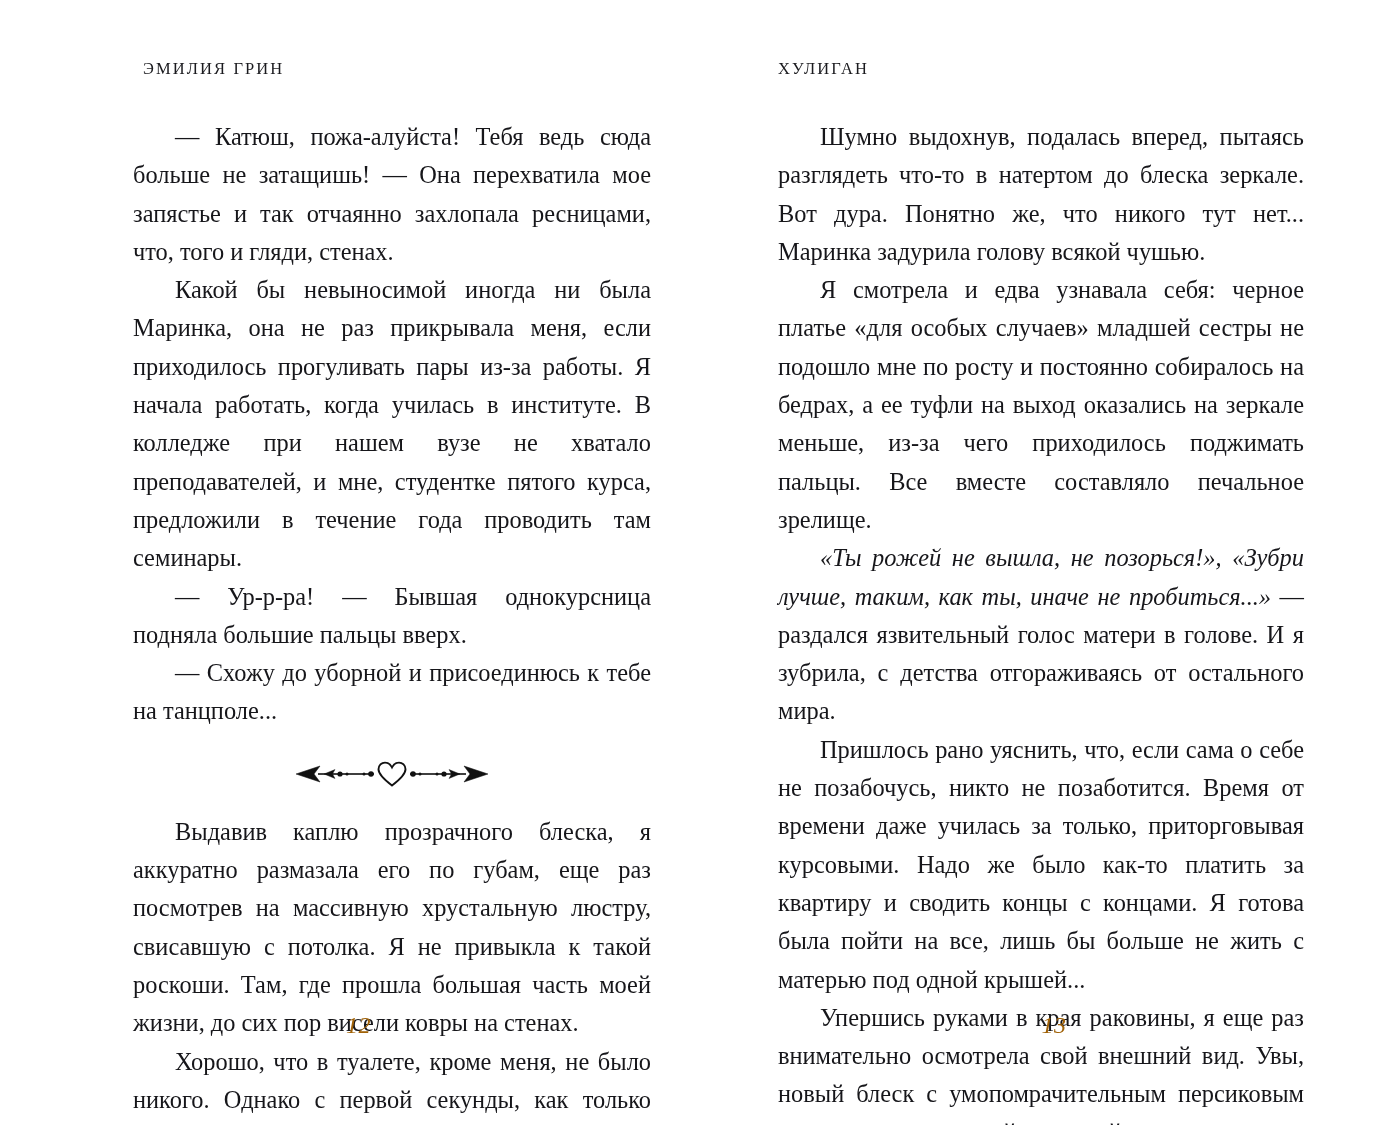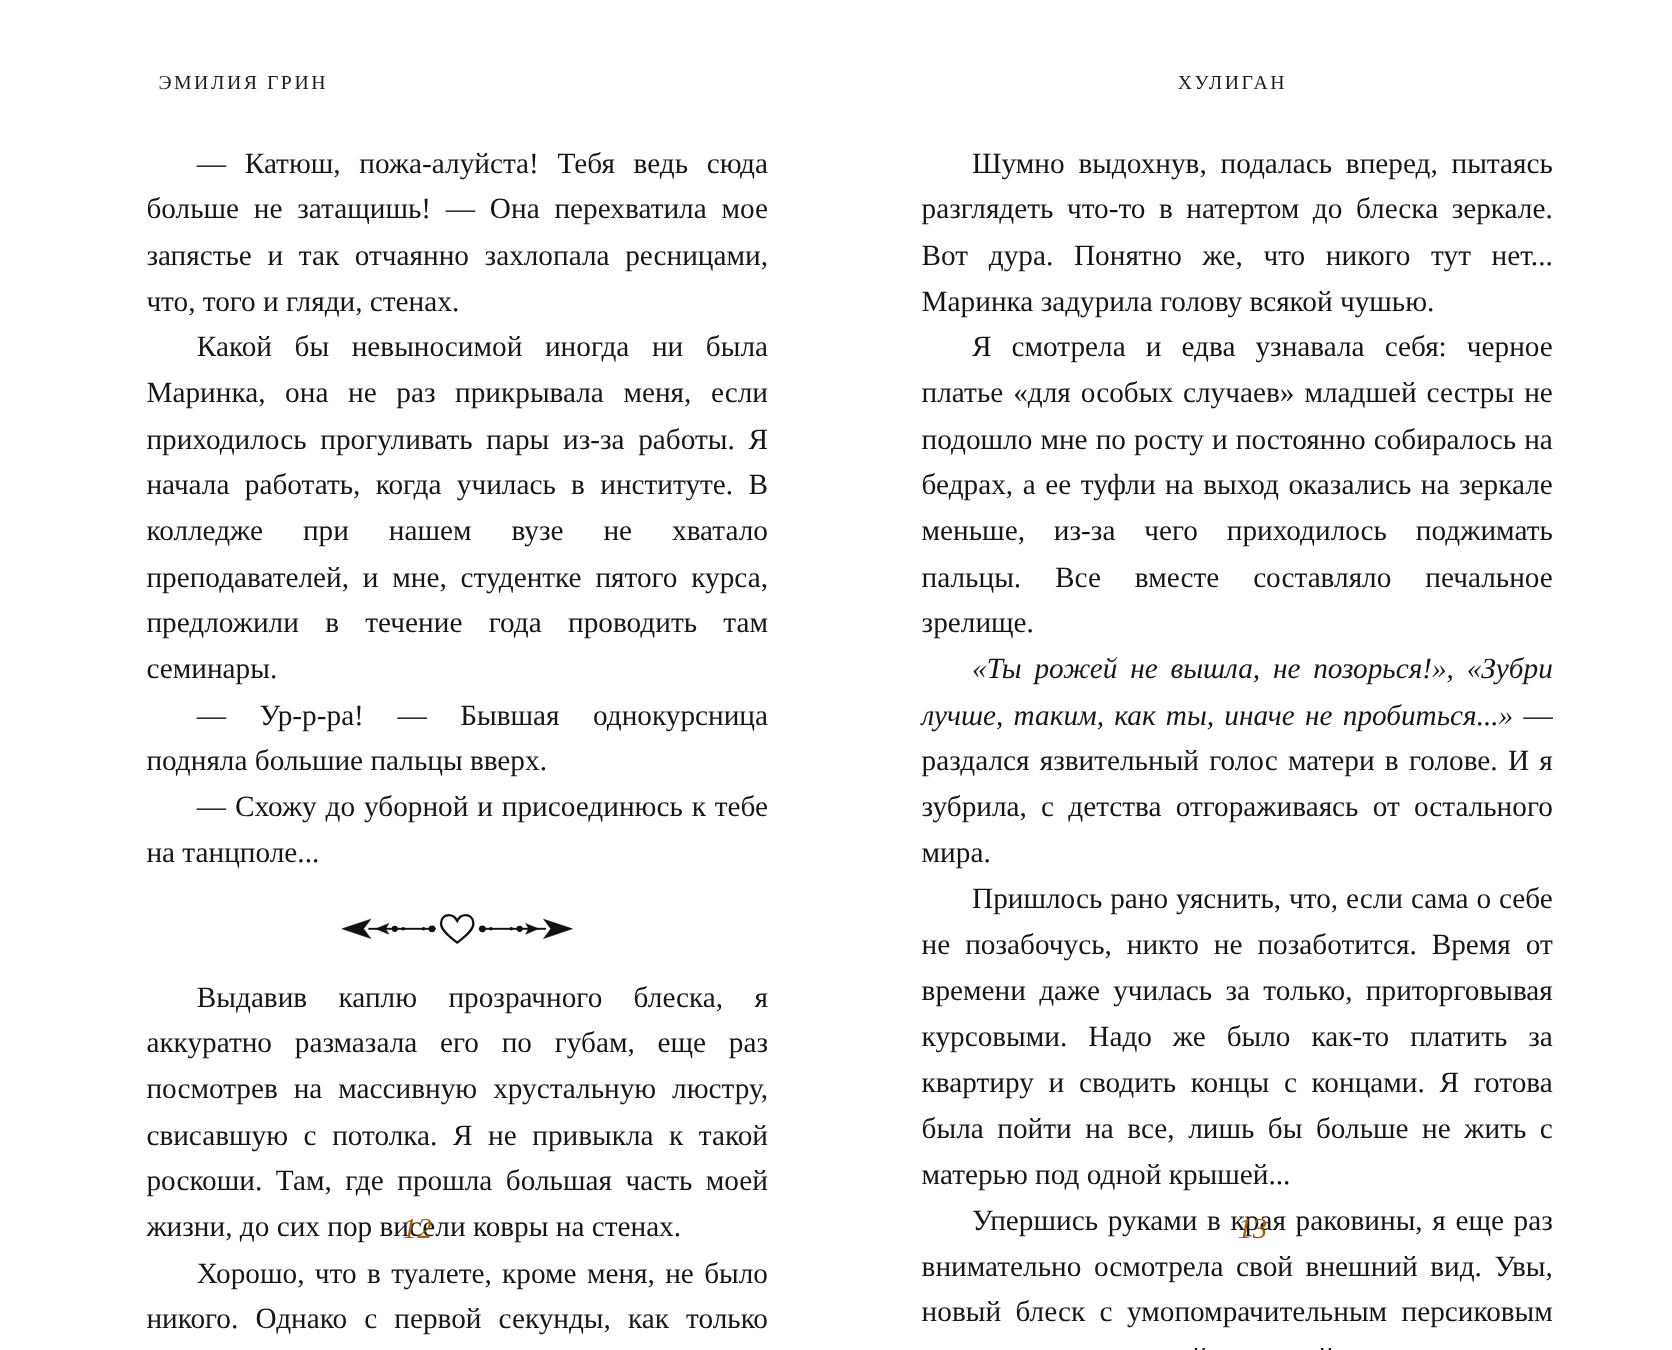--- a/index.html
+++ b/index.html
@@ -16,20 +16,21 @@
     -webkit-font-smoothing: antialiased;
   }
 
   .spread {
     position: relative;
     width: 1393px;
     height: 1125px;
     background: #ffffff;
     display: flex;
     box-sizing: border-box;
+    padding-left: 11px;
   }
 
   .page {
     position: relative;
     width: 696px;
     height: 1125px;
     box-sizing: border-box;
     background: #ffffff;
   }
 
@@ -41,21 +42,21 @@
     font-size: 16.5px;
     letter-spacing: 2.1px;
     text-transform: uppercase;
     color: #1b1b1f;
     margin: 0 0 40px 0;
     font-family: "Liberation Serif", "DejaVu Serif", serif;
     height: 18px;
     line-height: 18px;
   }
   .page-left .running-head  { text-align: left;  padding-left: 10px; }
-  .page-right .running-head { text-align: center; padding-right: 6px;}
+  .page-right .running-head { text-align: left; padding-right: 6px;}
 
   .column {
     width: 518px;
     font-size: 24.4px;
     line-height: 38.3px;
     text-align: justify;
     text-justify: inter-word;
     hyphens: manual;
   }
   .page-right .column { width: 526px; }

